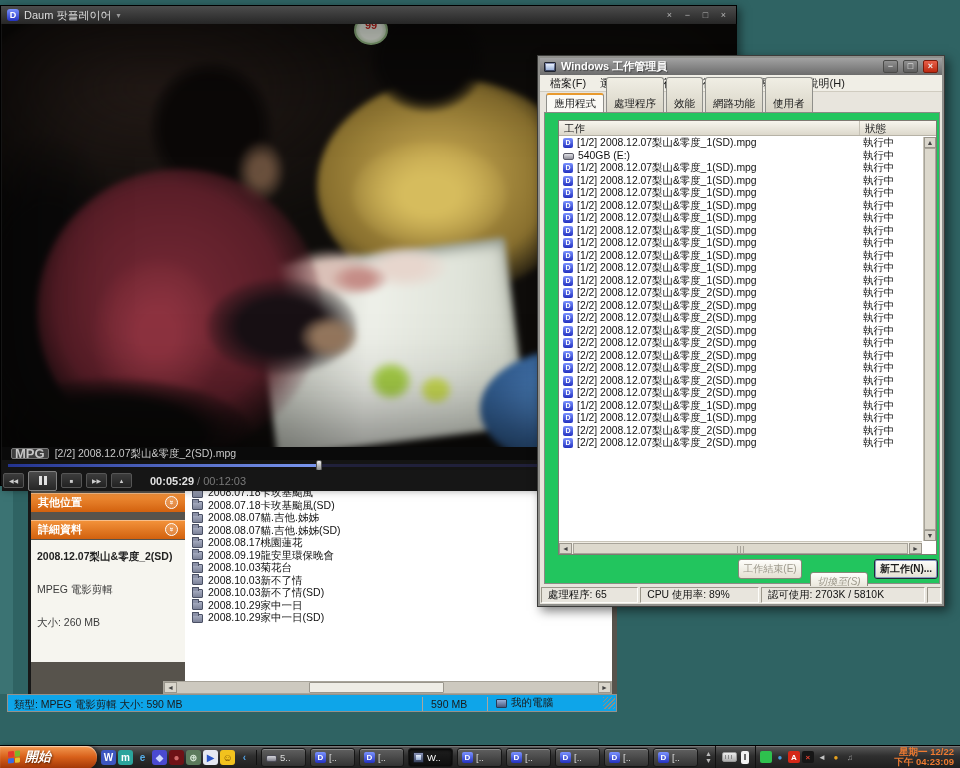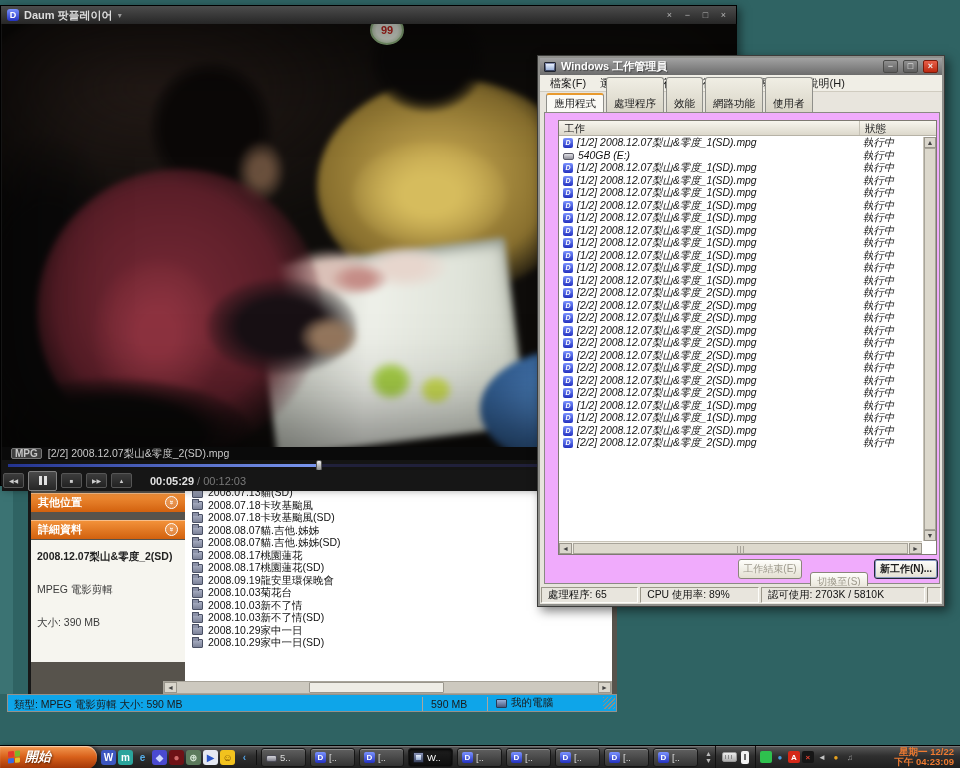--- a/index.html
+++ b/index.html
@@ -32,21 +32,21 @@
 #exp-status .s1{width:415px;padding-left:6px;border-right:1px solid #aaa69c;height:14px;line-height:14px;margin-top:1px;}
 #exp-status .s2{width:65px;padding-left:8px;border-right:1px solid #aaa69c;height:14px;line-height:14px;margin-top:1px;}
 #exp-status .s3{flex:1;display:flex;align-items:center;gap:4px;padding-left:8px;}
 .pcicon{width:11px;height:9px;background:linear-gradient(#9ab0d8,#4a5a80);border:1px solid #2a3a55;border-radius:1px;}
 #grip{width:12px;height:12px;margin-right:1px;background:repeating-linear-gradient(135deg,#968f80 0 1px,transparent 1px 3px);}
 
 
 #player{left:0;top:5px;width:737px;height:481px;background:#141414;border:1px solid #000;box-shadow:3px 3px 9px rgba(0,0,0,.5);z-index:2;}
 #player-title{height:18px;background:linear-gradient(#4c4c4c,#262626);display:flex;align-items:center;gap:5px;padding:0 6px;}
 #player-logo{width:12px;height:12px;border-radius:3px;background:linear-gradient(#7a92ff,#2331c0);color:#fff;font-weight:bold;font-size:9px;text-align:center;line-height:12px;flex:none;}
-#player-title .t{color:#ddd;font-weight:bold;font-size:11px;}
+#player-title .t{color:#ddd;font-weight:normal;font-size:11px;}
 #player-title .caret{color:#999;font-size:8px;}
 .win-ctrls{margin-left:auto;display:flex;gap:5px;}
 .win-ctrls .wc{color:#b4b4b4;font-size:9px;width:13px;text-align:center;}
 #video{position:absolute;left:1px;top:18px;width:735px;height:423px;background:#0e0c0a;overflow:hidden;}
 #scene{position:absolute;inset:0;filter:blur(3px) saturate(.92);}
 .blob{position:absolute;border-radius:50%;}
 #sc-wall{left:-40px;top:-40px;width:480px;height:260px;background:radial-gradient(ellipse at 40% 40%,#241a16 0%,rgba(14,12,10,0) 70%);}
 #sc-shoulder{left:-50px;top:110px;width:190px;height:340px;background:radial-gradient(ellipse,#0a0909 40%,rgba(10,9,9,0) 72%);}
 #sc-vest{left:35px;top:145px;width:285px;height:285px;background:radial-gradient(ellipse at 46% 46%,#7d2836 0%,#5e1d28 52%,rgba(40,12,16,0) 76%);}
 #sc-vest2{left:90px;top:235px;width:130px;height:150px;background:radial-gradient(ellipse,#93303e 20%,rgba(90,25,35,0) 75%);}
@@ -59,24 +59,24 @@
 #sc-hand{left:298px;top:292px;width:58px;height:42px;background:radial-gradient(ellipse,#96765a 35%,rgba(120,90,60,0) 80%);}
 #sc-box{position:absolute;left:263px;top:228px;width:252px;height:190px;transform:rotate(-7deg);background:linear-gradient(100deg,#b2b6ab 0%,#eef0e8 42%,#dfe3d8 75%,#c9cdc0 100%);box-shadow:inset 0 14px 12px -8px #8d9488,inset -8px 0 14px -8px #767c70;border-radius:3px;}
 #sc-tis1{left:282px;top:226px;width:95px;height:48px;background:radial-gradient(ellipse,#dcc0b6 30%,rgba(200,160,150,0) 80%);}
 #sc-tis2{left:360px;top:222px;width:85px;height:42px;background:radial-gradient(ellipse,#e8d6cc 30%,rgba(210,180,170,0) 80%);}
 #sc-tis3{left:330px;top:240px;width:55px;height:30px;background:radial-gradient(ellipse,#c98c86 30%,rgba(180,110,105,0) 80%);}
 #sc-green{left:368px;top:338px;width:42px;height:38px;background:radial-gradient(ellipse,#a6d23e 40%,rgba(140,190,50,0) 80%);}
 #sc-green2{left:418px;top:352px;width:32px;height:28px;background:radial-gradient(ellipse,#cde04a 40%,rgba(180,200,60,0) 80%);}
 #sc-bag{left:478px;top:325px;width:190px;height:120px;background:radial-gradient(ellipse at 45% 40%,#3f76b4 25%,#2c5a92 60%,rgba(30,60,100,0) 82%);}
 #sc-floor{left:-30px;top:355px;width:280px;height:110px;background:radial-gradient(ellipse,#0a0908 45%,rgba(10,9,8,0) 80%);}
 #vignette{position:absolute;inset:0;box-shadow:inset 0 0 90px 25px rgba(0,0,0,.55);}
-#sign99{position:absolute;left:368px;top:-9px;width:34px;height:30px;border-radius:50%;background:radial-gradient(#f2f7ec 50%,#cfe0c4 68%,#7fae6e 90%);border:2px solid #94b884;filter:blur(.6px);display:flex;align-items:center;justify-content:center;}
+#sign99{position:absolute;left:352px;top:-9px;width:34px;height:30px;border-radius:50%;background:radial-gradient(#f2f7ec 50%,#cfe0c4 68%,#7fae6e 90%);border:2px solid #94b884;filter:blur(.6px);display:flex;align-items:flex-start;justify-content:center;}
 #sign99 span{color:#c8241e;font-weight:bold;font-size:11px;line-height:16px;}
 #file-bar{position:absolute;left:1px;top:441px;width:735px;height:13px;background:#0a0a0a;display:flex;align-items:center;gap:6px;padding:0 9px;}
-.badge{border:1px solid #777;background:#3f3f3f;color:#c6c6c6;font-size:10px;line-height:9px;padding:0 3px;border-radius:2px;font-weight:bold;}
+.badge{border:1px solid #777;background:#3f3f3f;color:#c6c6c6;font-size:13px;line-height:9px;padding:0 3px;border-radius:2px;font-weight:bold;}
 #file-bar .name{color:#c9c9c9;font-size:10.5px;}
 #seek{position:absolute;left:1px;top:454px;width:735px;height:10px;background:#141414;}
 #seek .track{position:absolute;left:6px;right:6px;top:4px;height:3px;background:#20203a;border-radius:1px;}
 #seek .fill{position:absolute;left:0;top:0;height:3px;background:linear-gradient(90deg,#23338f,#7b97ef);}
 #seek .thumb{position:absolute;top:-4px;width:6px;height:11px;border-radius:2px;background:linear-gradient(#f0f0f0,#8a8a8a);border:1px solid #555;}
 #controls{position:absolute;left:1px;top:464px;width:735px;height:21px;background:#161616;display:flex;align-items:center;gap:4px;padding:0 1px;}
 .pbtn{height:15px;min-width:21px;background:linear-gradient(#3c3c3c,#222);border:1px solid #555;border-radius:2px;color:#ccc;font-size:6px;display:flex;align-items:center;justify-content:center;gap:2px;}
 .pbtn.big{height:20px;min-width:29px;border-color:#808080;background:linear-gradient(#4a4a4a,#262626);}
 .pbar{display:inline-block;width:3px;height:9px;background:#e0e0e0;}
 #ptime{margin-left:14px;color:#e2e2e2;font-weight:bold;font-size:11px;}
@@ -88,26 +88,26 @@
 #tm-title .tmicon{width:12px;height:10px;background:linear-gradient(#8a94b8,#3a4460);border:1px solid #20242e;border-radius:1px;position:relative;flex:none;}
 #tm-title .tmicon::before{content:"";position:absolute;inset:1px;background:linear-gradient(#e8f0fc,#9ab0d8);}
 #tm-title .t{color:#fff;font-weight:bold;font-size:11px;text-shadow:1px 1px 1px rgba(0,0,0,.45);}
 #tm-title .wbtn{width:15px;height:13px;border:1px solid #4a4a48;border-radius:2px;background:linear-gradient(#909090,#5e5e5e);color:#f0f0f0;font-size:9px;line-height:11px;text-align:center;}
 #tm-title .wbtn.close{background:linear-gradient(#e8604a,#bc2810);border-color:#7a1a0a;font-weight:bold;}
 #tm-menu{position:absolute;left:2px;top:19px;right:2px;height:17px;background:#f0eee6;display:flex;align-items:center;padding:0 3px;border-bottom:1px solid #d0ccc0;}
 #tm-menu .mi{padding:2px 7px;color:#1a1a1a;font-size:11px;}
 #tm-tabs{position:absolute;left:8px;top:38px;right:8px;height:19px;display:flex;align-items:flex-end;}
 .tab{padding:19px 7px 2px;border:1px solid #8f8f8a;border-bottom:none;background:linear-gradient(#f0eee4,#d8d4c6);border-radius:3px 3px 0 0;margin-right:2px;font-size:10.5px;color:#222;white-space:nowrap;}
 .tab.active{background:#fbfaf5;border-top:2px solid #e89a2e;padding-top:2px;position:relative;}
-#tm-page{position:absolute;left:6px;top:56px;width:396px;height:472px;border:1px solid #8a8a84;background:#f0abfc;padding-left:12px;}
+#tm-page{position:absolute;left:6px;top:56px;width:396px;height:472px;border:1px solid #8a8a84;background:#22c55e;padding-left:12px;}
 #tm-list{position:absolute;left:13px;top:7px;width:379px;height:435px;background:#fff;border:1px solid #7e7a72;}
 #tm-lheader{display:flex;height:15px;background:linear-gradient(#f8f6ee,#dcd8cb);border-bottom:1px solid #b6b2a6;font-size:10.5px;color:#222;}
 #tm-lheader .h1{width:301px;padding:1px 0 0 5px;border-right:1px solid #c6c2b6;}
 #tm-lheader .h2{flex:1;padding:1px 0 0 5px;}
-#tm-rows{position:absolute;left:0;top:16px;right:14px;bottom:13px;overflow:hidden;font-style:italic;}
+#tm-rows{position:absolute;left:0;top:16px;right:14px;bottom:13px;overflow:hidden;}
 .trow{display:flex;align-items:center;height:12.5px;font-size:10.4px;color:#111;}
 .trow .c1{width:298px;display:flex;align-items:center;gap:4px;padding-left:4px;white-space:nowrap;overflow:hidden;flex:none;}
 .trow .c2{padding-left:6px;white-space:nowrap;}
 .ic{flex:none;}
 .ic.pp{width:10px;height:10px;border-radius:2px;background:linear-gradient(#7a92ff,#2331c0);color:#fff;font-size:7px;font-weight:bold;text-align:center;line-height:10px;}
 .ic.pp::before{content:"D";}
 .ic.drive{width:11px;height:7px;background:linear-gradient(#e0e0e6,#8f8f9a);border:1px solid #5a5a66;border-radius:2px;margin:2px 0 1px;}
 #tm-vscroll{position:absolute;top:16px;right:0;width:13px;bottom:13px;background:#f0ede4;border-left:1px solid #c8c4b8;}
 #tm-vscroll .sbtn{width:12px;position:absolute;left:0;}
 #tm-vscroll .up{top:0;}
@@ -173,52 +173,44 @@
 
     <div class="xpanel" style="top:520px;">
       <div class="xheader">
         <span>詳細資料</span>
         <span class="chev">»</span>
       </div>
     </div>
     <div id="detail-body">
       <div class="dname">2008.12.07梨山&amp;零度_2(SD)</div>
       <div class="dline">MPEG 電影剪輯</div>
-      <div class="dline">大小: 390 MB</div>
+      <div class="dline">大小: 260 MB</div>
     </div>
 
     <div class="abs" id="exp-list">
 
-    <div class="frow">
-          <span class="ficon"></span>
-          <span>2008.07.13貓(SD)</span>
-        </div>
         <div class="frow">
           <span class="ficon"></span>
           <span>2008.07.18卡玫基颱風</span>
         </div>
         <div class="frow">
           <span class="ficon"></span>
           <span>2008.07.18卡玫基颱風(SD)</span>
         </div>
         <div class="frow">
           <span class="ficon"></span>
           <span>2008.08.07貓.吉他.姊姊</span>
         </div>
         <div class="frow">
           <span class="ficon"></span>
           <span>2008.08.07貓.吉他.姊姊(SD)</span>
         </div>
         <div class="frow">
           <span class="ficon"></span>
           <span>2008.08.17桃園蓮花</span>
-        </div>
-        <div class="frow">
-          <span class="ficon"></span>
-          <span>2008.08.17桃園蓮花(SD)</span>
         </div>
         <div class="frow">
           <span class="ficon"></span>
           <span>2008.09.19龍安里環保晚會</span>
         </div>
         <div class="frow">
           <span class="ficon"></span>
           <span>2008.10.03菊花台</span>
         </div>
         <div class="frow">
@@ -557,21 +549,21 @@
         </div>
         <div id="tm-hscroll">
           <span class="sbtn">◄</span>
           <div id="tm-hthumb"></div>
           <span class="sbtn" style="position:absolute;right:0;">►</span>
         </div>
       </div>
     </div>
 
     <span class="xpbtn disabled" style="left:200px;top:503px;width:64px;">工作結束(E)</span>
-    <span class="xpbtn disabled" style="left:272px;top:516px;width:58px;">切換至(S)</span>
+    <span class="xpbtn disabled" style="left:272px;top:516px;width:58px;font-style:italic;">切換至(S)</span>
     <span class="xpbtn primary" style="left:336px;top:503px;width:64px;">新工作(N)...</span>
 
     <div id="tm-status">
       <span class="sect w1">處理程序: 65</span>
       <span class="sect w2">CPU 使用率: 89%</span>
       <span class="sect w3">認可使用: 2703K / 5810K</span>
       <span class="sect w4"></span>
     </div>
   </div>
 

